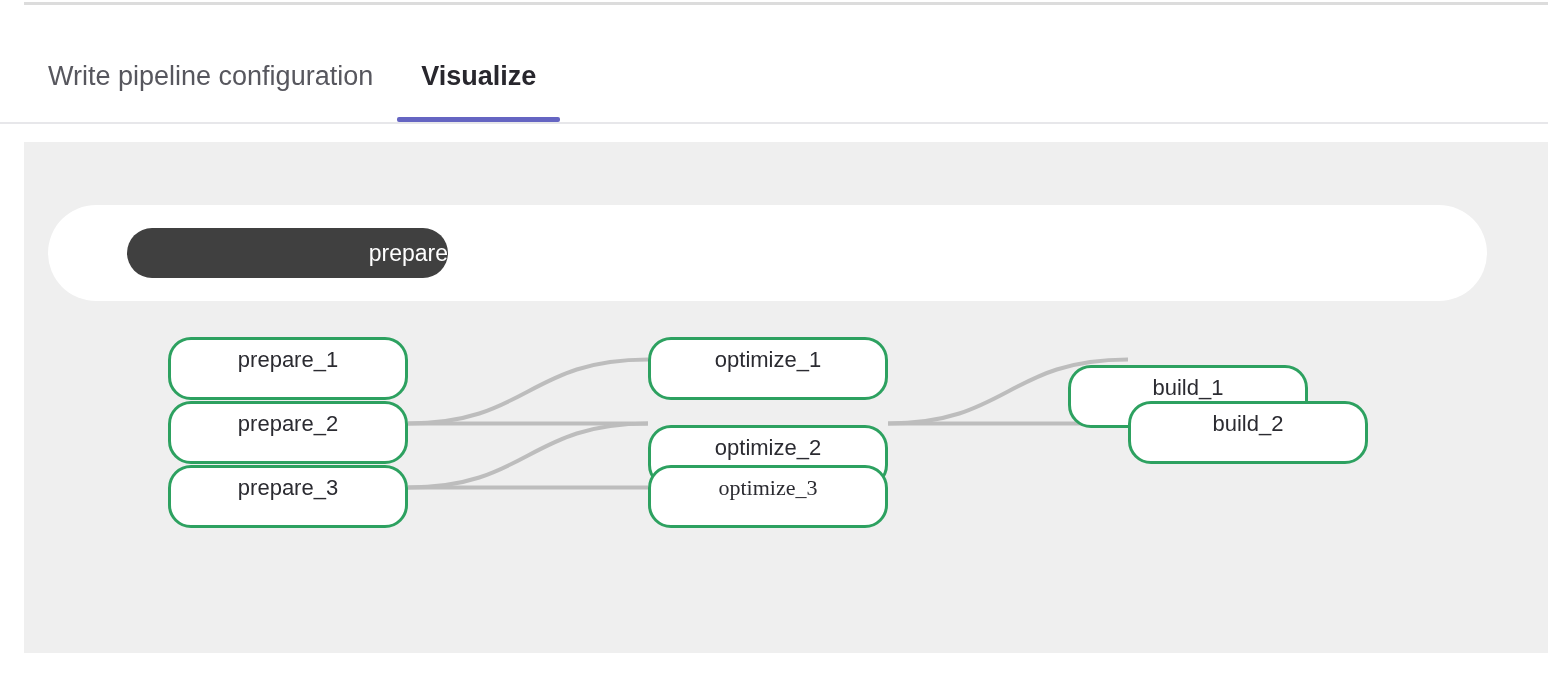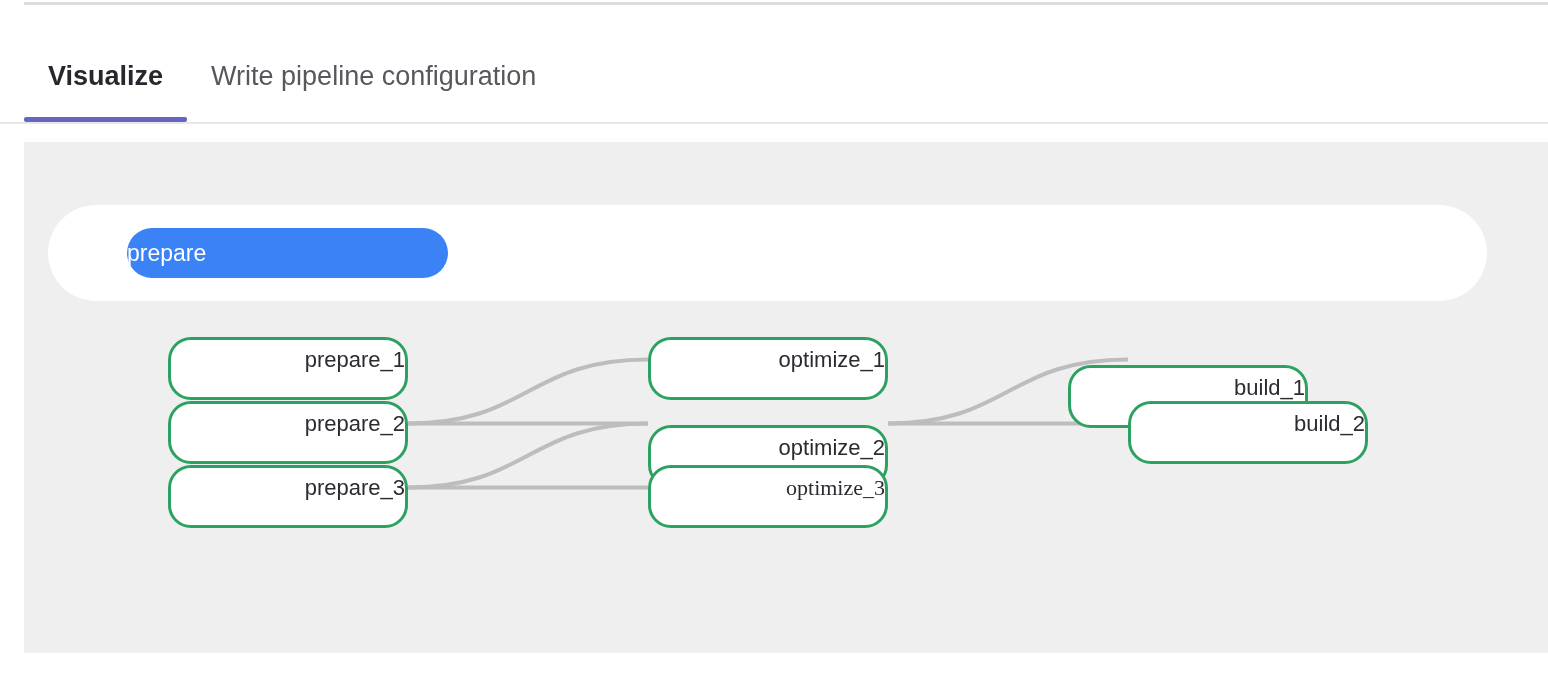--- a/index.html
+++ b/index.html
@@ -67,39 +67,39 @@
     width: 1439px;
     height: 96px;
     background: #ffffff;
     border-radius: 48px;
   }
   .stage-pill {
     position: absolute;
     top: 86px;
     width: 321px;
     height: 50px;
-    background: #3b82f6;
+    background: #404040;
     border-radius: 25px;
     color: #ffffff;
     font-size: 23px;
     line-height: 50px;
-    text-align: left;
+    text-align: right;
   }
   .job-pill {
     position: absolute;
     width: 240px;
     height: 63px;
     box-sizing: border-box;
     background: #ffffff;
     border: 3px solid #2da160;
     border-radius: 23px;
     color: #2b2b31;
     font-size: 22px;
     line-height: 39px;
-    text-align: right;
+    text-align: center;
     cursor: pointer;
   }
   .links-svg {
     position: absolute;
     left: 0; top: 0;
     width: 1524px;
     height: 511px;
     pointer-events: none;
   }
   .links-svg path {
@@ -109,22 +109,22 @@
   }
 </style>
 </head>
 <body>
 
 <div class="screen">
 
   <div class="top-line"></div>
 
   <div class="tabbar">
+    <button class="tab">Write pipeline configuration</button>
     <button class="tab active">Visualize</button>
-    <button class="tab">Write pipeline configuration</button>
   </div>
 
   <div class="canvas-panel">
     <div class="stages-header"></div>
     <svg class="links-svg" viewBox="0 0 1524 511" xmlns="http://www.w3.org/2000/svg">
         <path d="M384 281.5 C504 281.5 504 217.5 624 217.5"></path>
         <path d="M384 281.5 L624 281.5"></path>
         <path d="M384 345.5 C504 345.5 504 281.5 624 281.5"></path>
         <path d="M384 345.5 L624 345.5"></path>
         <path d="M864 281.5 C984 281.5 984 217.5 1104 217.5"></path>

